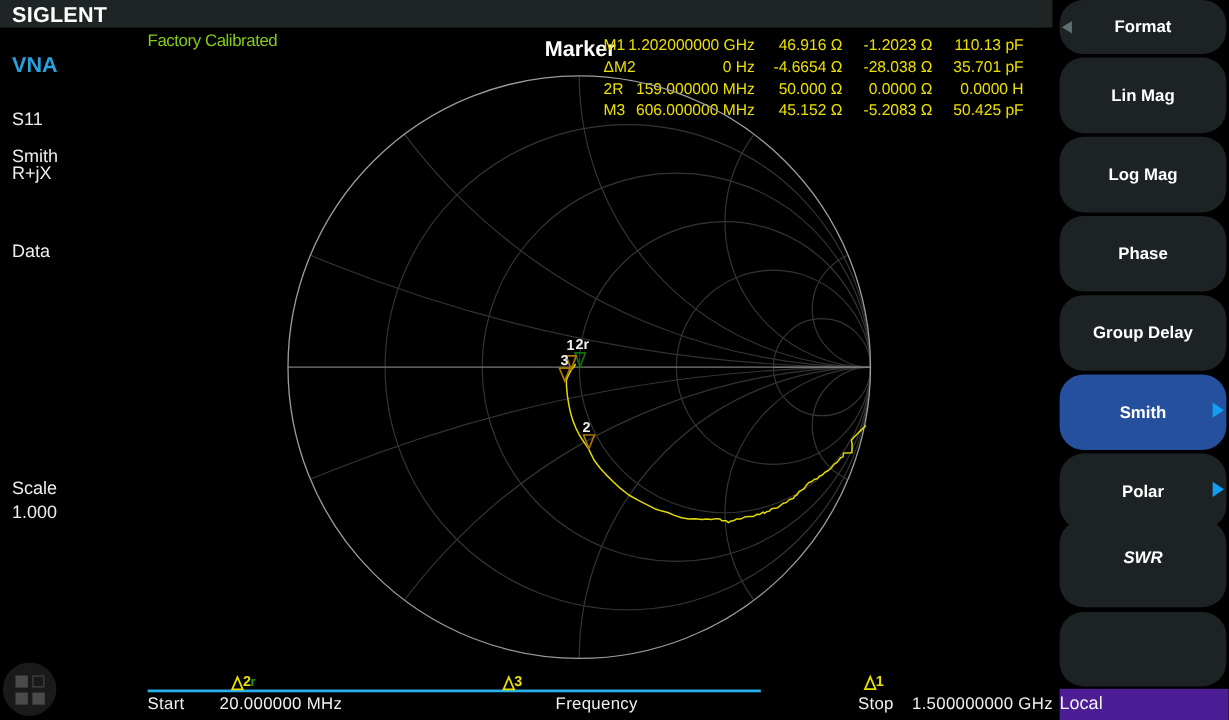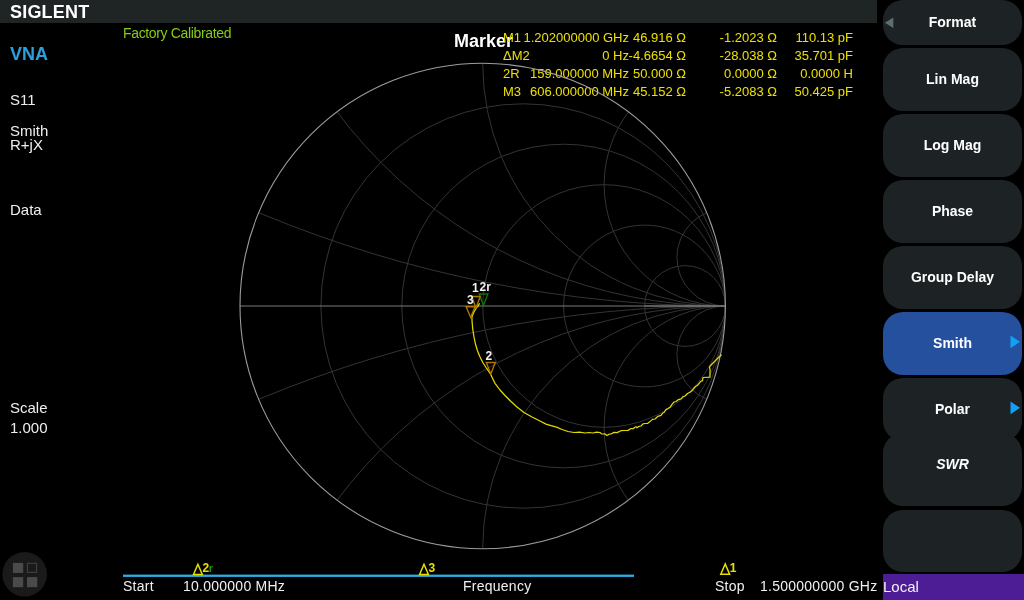--- a/index.html
+++ b/index.html
@@ -7,21 +7,21 @@
   .abs{position:absolute;}
   #topbar{left:0;top:0;width:877px;height:23px;background:#1f2525;}
   #logo{left:10px;top:2px;color:#fff;font-weight:bold;font-size:18px;letter-spacing:0.2px;}
   #factory{left:123px;top:25px;color:#84cc16;font-size:14px;letter-spacing:-0.35px;}
   #vna{left:10px;top:44px;color:#2aa0dc;font-size:18px;font-weight:bold;}
   .lbl{color:#eee;font-size:15px;left:10px;}
   #mktbl{color:#ece000;font-size:13px;}
   #mktbl .row{position:absolute;left:0;width:1012px;height:18px;white-space:nowrap;}
   #mktbl .c1{position:absolute;left:503px;}
   #mktbl .c2{position:absolute;right:383px;}
-  #mktbl .c3{position:absolute;right:326px;}
+  #mktbl .c3{position:absolute;right:310px;}
   #mktbl .c4{position:absolute;right:235px;}
   #mktbl .c5{position:absolute;right:159px;}
   #markerhdr{left:454px;top:30.5px;color:#fff;font-weight:bold;font-size:18px;}
   .btn{position:absolute;left:883px;width:139px;background:#1d2325;color:#fff;
        font-weight:bold;font-size:14px;text-align:center;border-radius:20px;}
   #local{left:883px;width:141px;top:574px;height:26px;background:#4c1d95;color:#f2f2f2;
        font-size:15px;text-align:left;line-height:25px;}
   #botlabels div{position:absolute;color:#f0f0f0;font-size:14px;letter-spacing:0.25px;white-space:nowrap;}
 </style>
 </head>
@@ -115,21 +115,21 @@
 <text x="729.8" y="571.5">1</text>
 </g>
 <circle cx="24.7" cy="574.3" r="22.3" fill="#1a1a1a"></circle>
 <rect x="12.9" y="562.9" width="10.3" height="10.1" fill="#4a4a4a"></rect>
 <rect x="27.5" y="563.4" width="9" height="9" fill="none" stroke="#3d3d3d" stroke-width="1.2"></rect>
 <rect x="12.9" y="577.1" width="10.3" height="10.1" fill="#4a4a4a"></rect>
 <rect x="27.0" y="577.1" width="10.3" height="10.1" fill="#4a4a4a"></rect>
 </svg>
 <div id="botlabels">
   <div style="left:123px;top:577.5px;">Start</div>
-  <div style="left:183px;top:577.5px;">10.000000 MHz</div>
+  <div style="left:183px;top:577.5px;">20.000000 MHz</div>
   <div style="left:463px;top:577.5px;">Frequency</div>
   <div style="left:715px;top:577.5px;">Stop</div>
   <div style="left:760px;top:577.5px;">1.500000000 GHz</div>
 </div>
 <div class="btn" style="top:0px;height:45px;line-height:45px;">Format<svg style="position:absolute;left:0.5px;top:0;" width="12" height="45">
       <path d="M9.3 17.4 L9.3 28 L0.9 22.7 Z" fill="#5f6e6e"></path>
     </svg></div>
 <div class="btn" style="top:47.5px;height:63.5px;line-height:63.5px;">Lin Mag</div>
 <div class="btn" style="top:113.5px;height:63.5px;line-height:63.5px;">Log Mag</div>
 <div class="btn" style="top:179.5px;height:63.5px;line-height:63.5px;">Phase</div>

